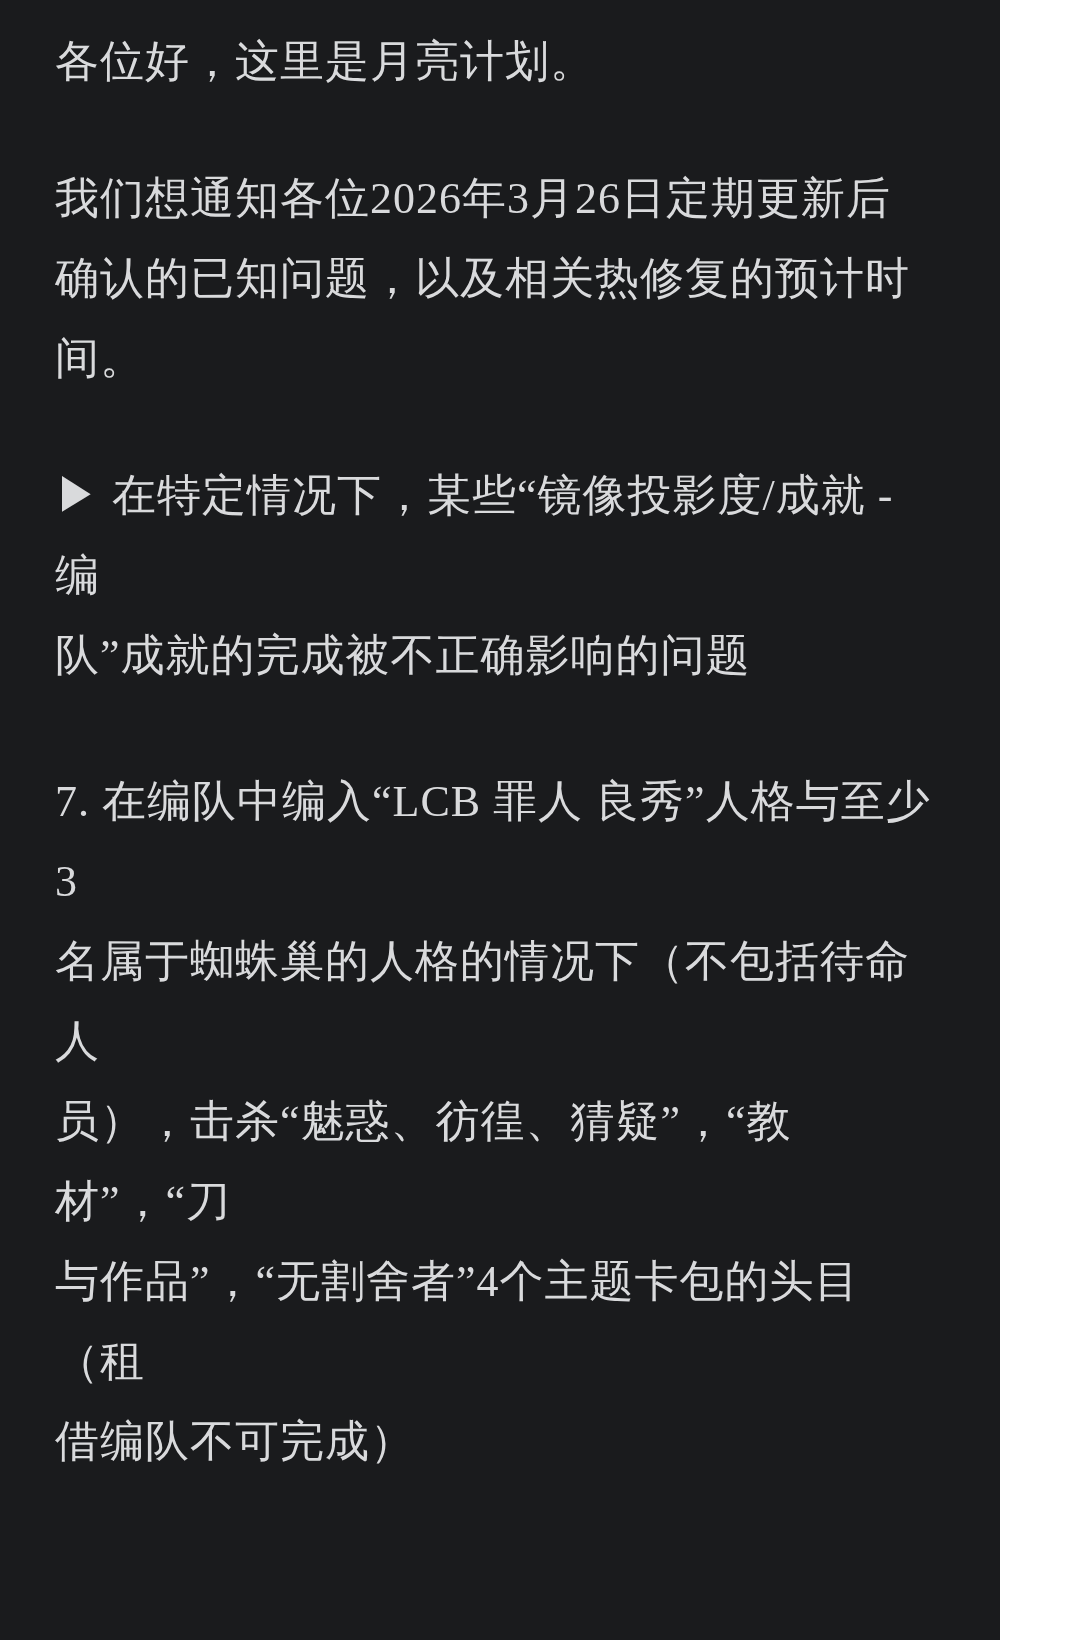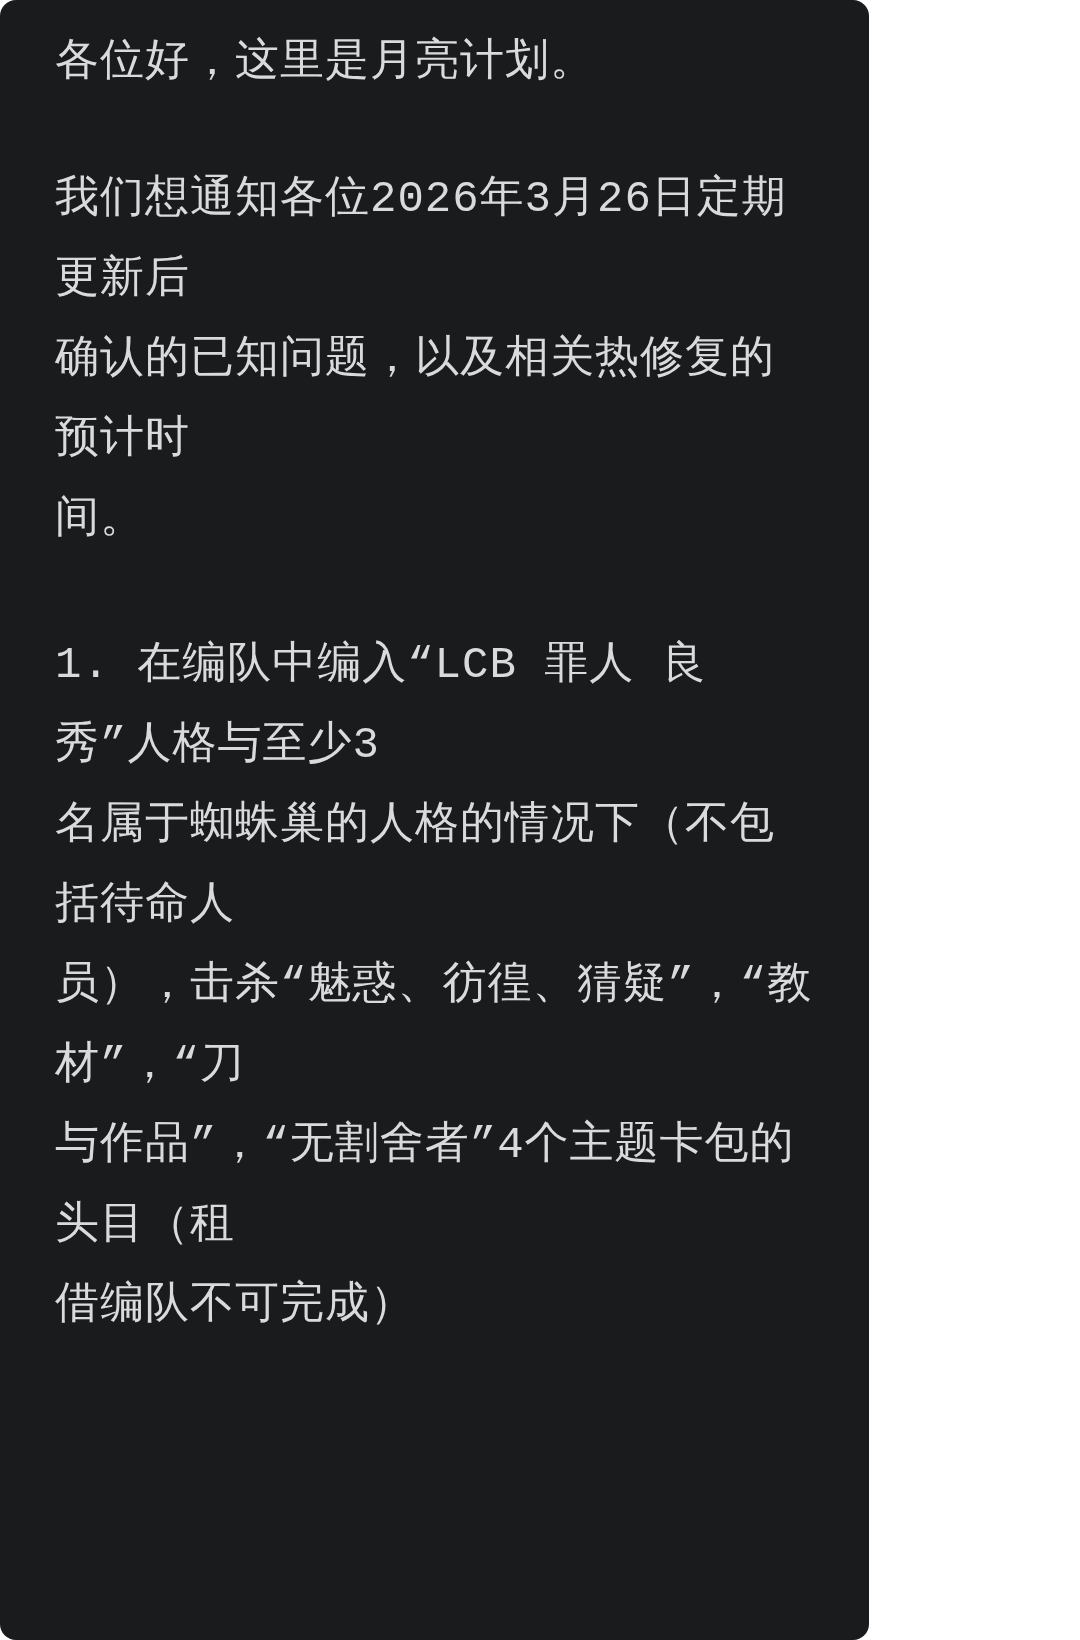--- a/index.html
+++ b/index.html
@@ -1,26 +1,25 @@
 <!DOCTYPE html>
 <html><head>
 <meta charset="utf-8">
 <style>
   html, body {
     margin: 0;
     padding: 0;
   }
   .page {
     position: relative;
-    width: 869px;
+    width: 1000px;
     height: 1640px;
     background: #1a1b1d;
     overflow: hidden;
-    font-family: Liberation Mono, monospace;
-    border-radius: 16px;
+    font-family: Liberation Serif, serif;
   }
   .content {
     box-sizing: border-box;
     padding: 22px 55px 0 55px;
   }
   .para {
     margin: 0;
     font-size: 44px;
     line-height: 80px;
     font-weight: 400;
@@ -46,22 +45,24 @@
   <div class="content">
 
     <p class="para para-greeting">各位好，这里是月亮计划。</p>
 
     <p class="para para-intro">我们想通知各位2026年3月26日定期更新后
 确认的已知问题，以及相关热修复的预计时
 间。</p>
 
 
 
+    <p class="para para-issue"><span class="tri-icon">▶</span><span> 在特定情况下，某些“镜像投影度/成就 - 编
+队”成就的完成被不正确影响的问题</span></p>
 
 
-    <p class="para para-item">1. 在编队中编入“LCB 罪人 良秀”人格与至少3
+    <p class="para para-item">7. 在编队中编入“LCB 罪人 良秀”人格与至少3
 名属于蜘蛛巢的人格的情况下（不包括待命人
 员），击杀“魅惑、彷徨、猜疑”，“教材”，“刀
 与作品”，“无割舍者”4个主题卡包的头目（租
 借编队不可完成）</p>
 
   </div>
 </div>
 
 </body></html>

